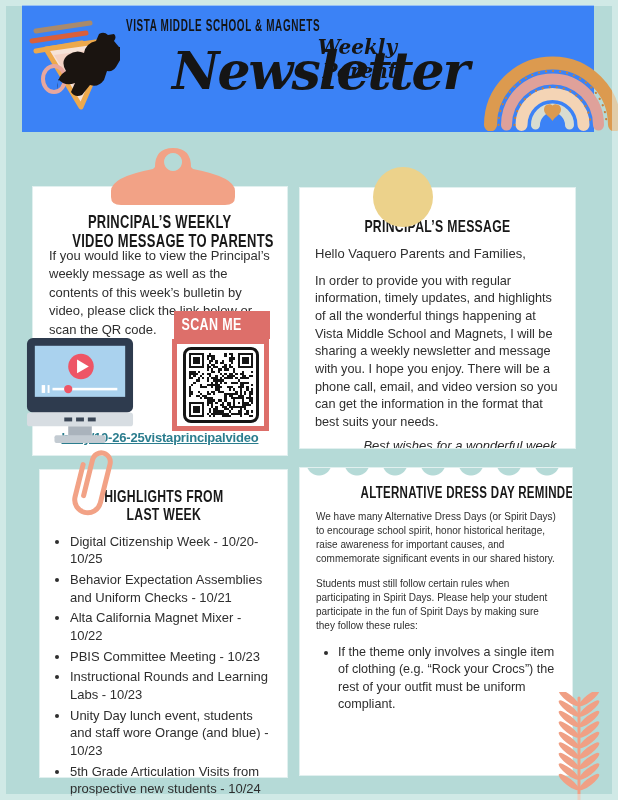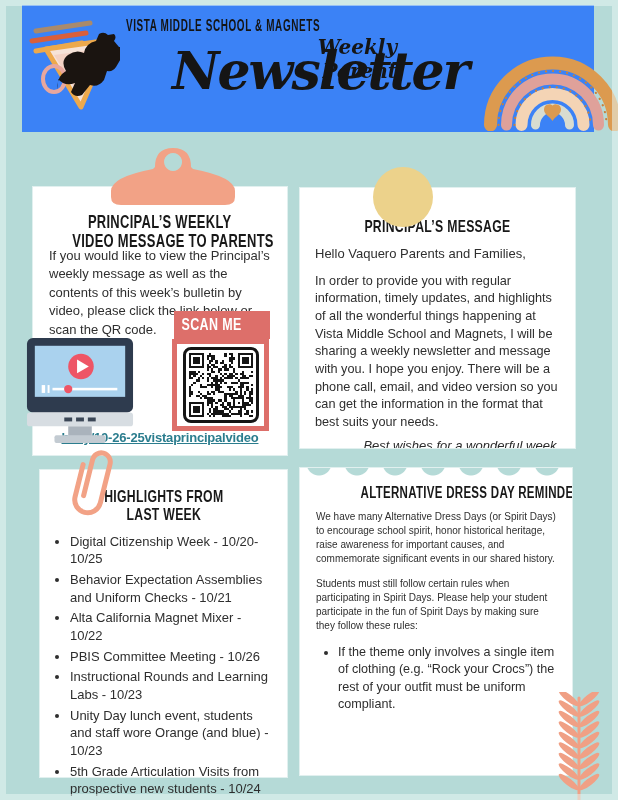--- a/index.html
+++ b/index.html
@@ -484,21 +484,21 @@
 <div id="card-highlights" class="card">
   <div class="center">
     <span class="ttl ttl-md">HIGHLIGHTS FROM</span><br>
     <span class="ttl ttl-md">LAST WEEK</span>
   </div>
   <ul>
 
   <li>Digital Citizenship Week - 10/20-10/25</li>
       <li>Behavior Expectation Assemblies and Uniform Checks - 10/21</li>
       <li>Alta California Magnet Mixer - 10/22</li>
-      <li>PBIS Committee Meeting - 10/26</li>
+      <li>PBIS Committee Meeting - 10/23</li>
       <li>Instructional Rounds and Learning Labs - 10/23</li>
       <li>Unity Day lunch event, students and staff wore Orange (and blue) - 10/23</li>
       <li>5th Grade Articulation Visits from prospective new students - 10/24</li>
       <li>YS+ Dance Competition - 10/25</li>
     </ul>
 </div>
 
 <div id="card-dress" class="card">
   <div class="center" style="margin-bottom:8px;">
     <span class="ttl ttl-sm">ALTERNATIVE DRESS DAY REMINDERS</span>

